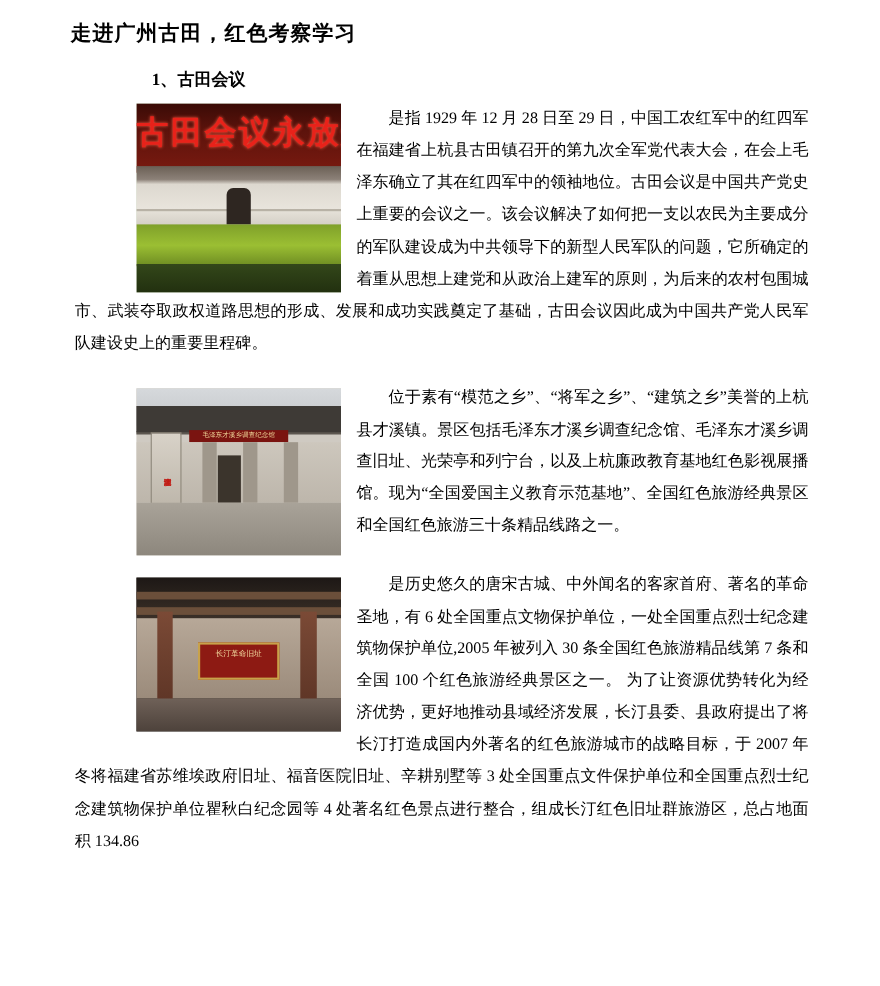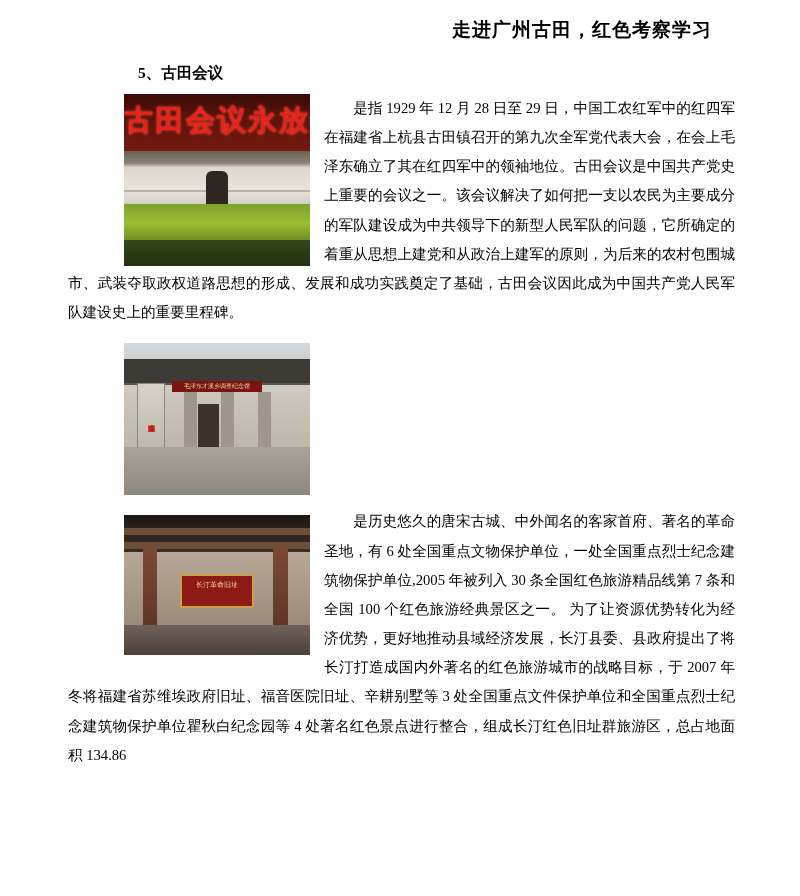--- a/index.html
+++ b/index.html
@@ -15,28 +15,27 @@
     overflow: hidden;
   }
   .page {
     position: relative;
     width: 800px;
     height: 896px;
     padding: 0;
     box-sizing: border-box;
   }
   .doc-title {
-    text-align: right;
+    text-align: left;
     font-size: 19px;
     font-weight: bold;
     letter-spacing: 1px;
     margin: 18px 0 0 0;
-    padding: 0 88px;
+    padding: 0 64px;
     line-height: 1.4;
-    font-family: Liberation Mono, monospace;
   }
   .section {
     padding: 0 55px 0 58px;
     box-sizing: border-box;
   }
   .section-heading {
     font-size: 15.5px;
     font-weight: bold;
     margin: 16px 0 6px 0;
     padding-left: 80px;
@@ -223,21 +222,21 @@
   }
 </style>
 </head>
 <body>
 
 <div class="page">
 
   <div class="doc-title">走进广州古田，红色考察学习</div>
 
   <div class="section">
-    <div class="section-heading">5、古田会议</div>
+    <div class="section-heading">1、古田会议</div>
 
     <div class="figure fig-1 pic1">
       <div class="sky"></div>
       <div class="redchars">古田会议永放光芒</div>
       <div class="roof"></div>
       <div class="building"></div>
       <div class="wallline"></div>
       <div class="door"></div>
       <div class="field"></div>
       <div class="foreground"></div>
@@ -259,20 +258,23 @@
       <div class="col c1"></div>
       <div class="col c2"></div>
       <div class="col c3"></div>
       <div class="doorway"></div>
       <div class="monument">
         <div class="mtext">才溪乡调查纪念</div>
       </div>
       <div class="ground2"></div>
     </div>
 
+    <div class="body-block">
+      <p>位于素有“模范之乡”、“将军之乡”、“建筑之乡”美誉的上杭县才溪镇。景区包括毛泽东才溪乡调查纪念馆、毛泽东才溪乡调查旧址、光荣亭和列宁台，以及上杭廉政教育基地红色影视展播馆。现为“全国爱国主义教育示范基地”、全国红色旅游经典景区和全国红色旅游三十条精品线路之一。</p>
+    </div>
     <div class="clear"></div>
   </div>
 
   <div class="section">
 
     <div class="figure fig-3 pic3">
       <div class="ceiling"></div>
       <div class="beam b1"></div>
       <div class="beam b2"></div>
       <div class="wall3"></div>

